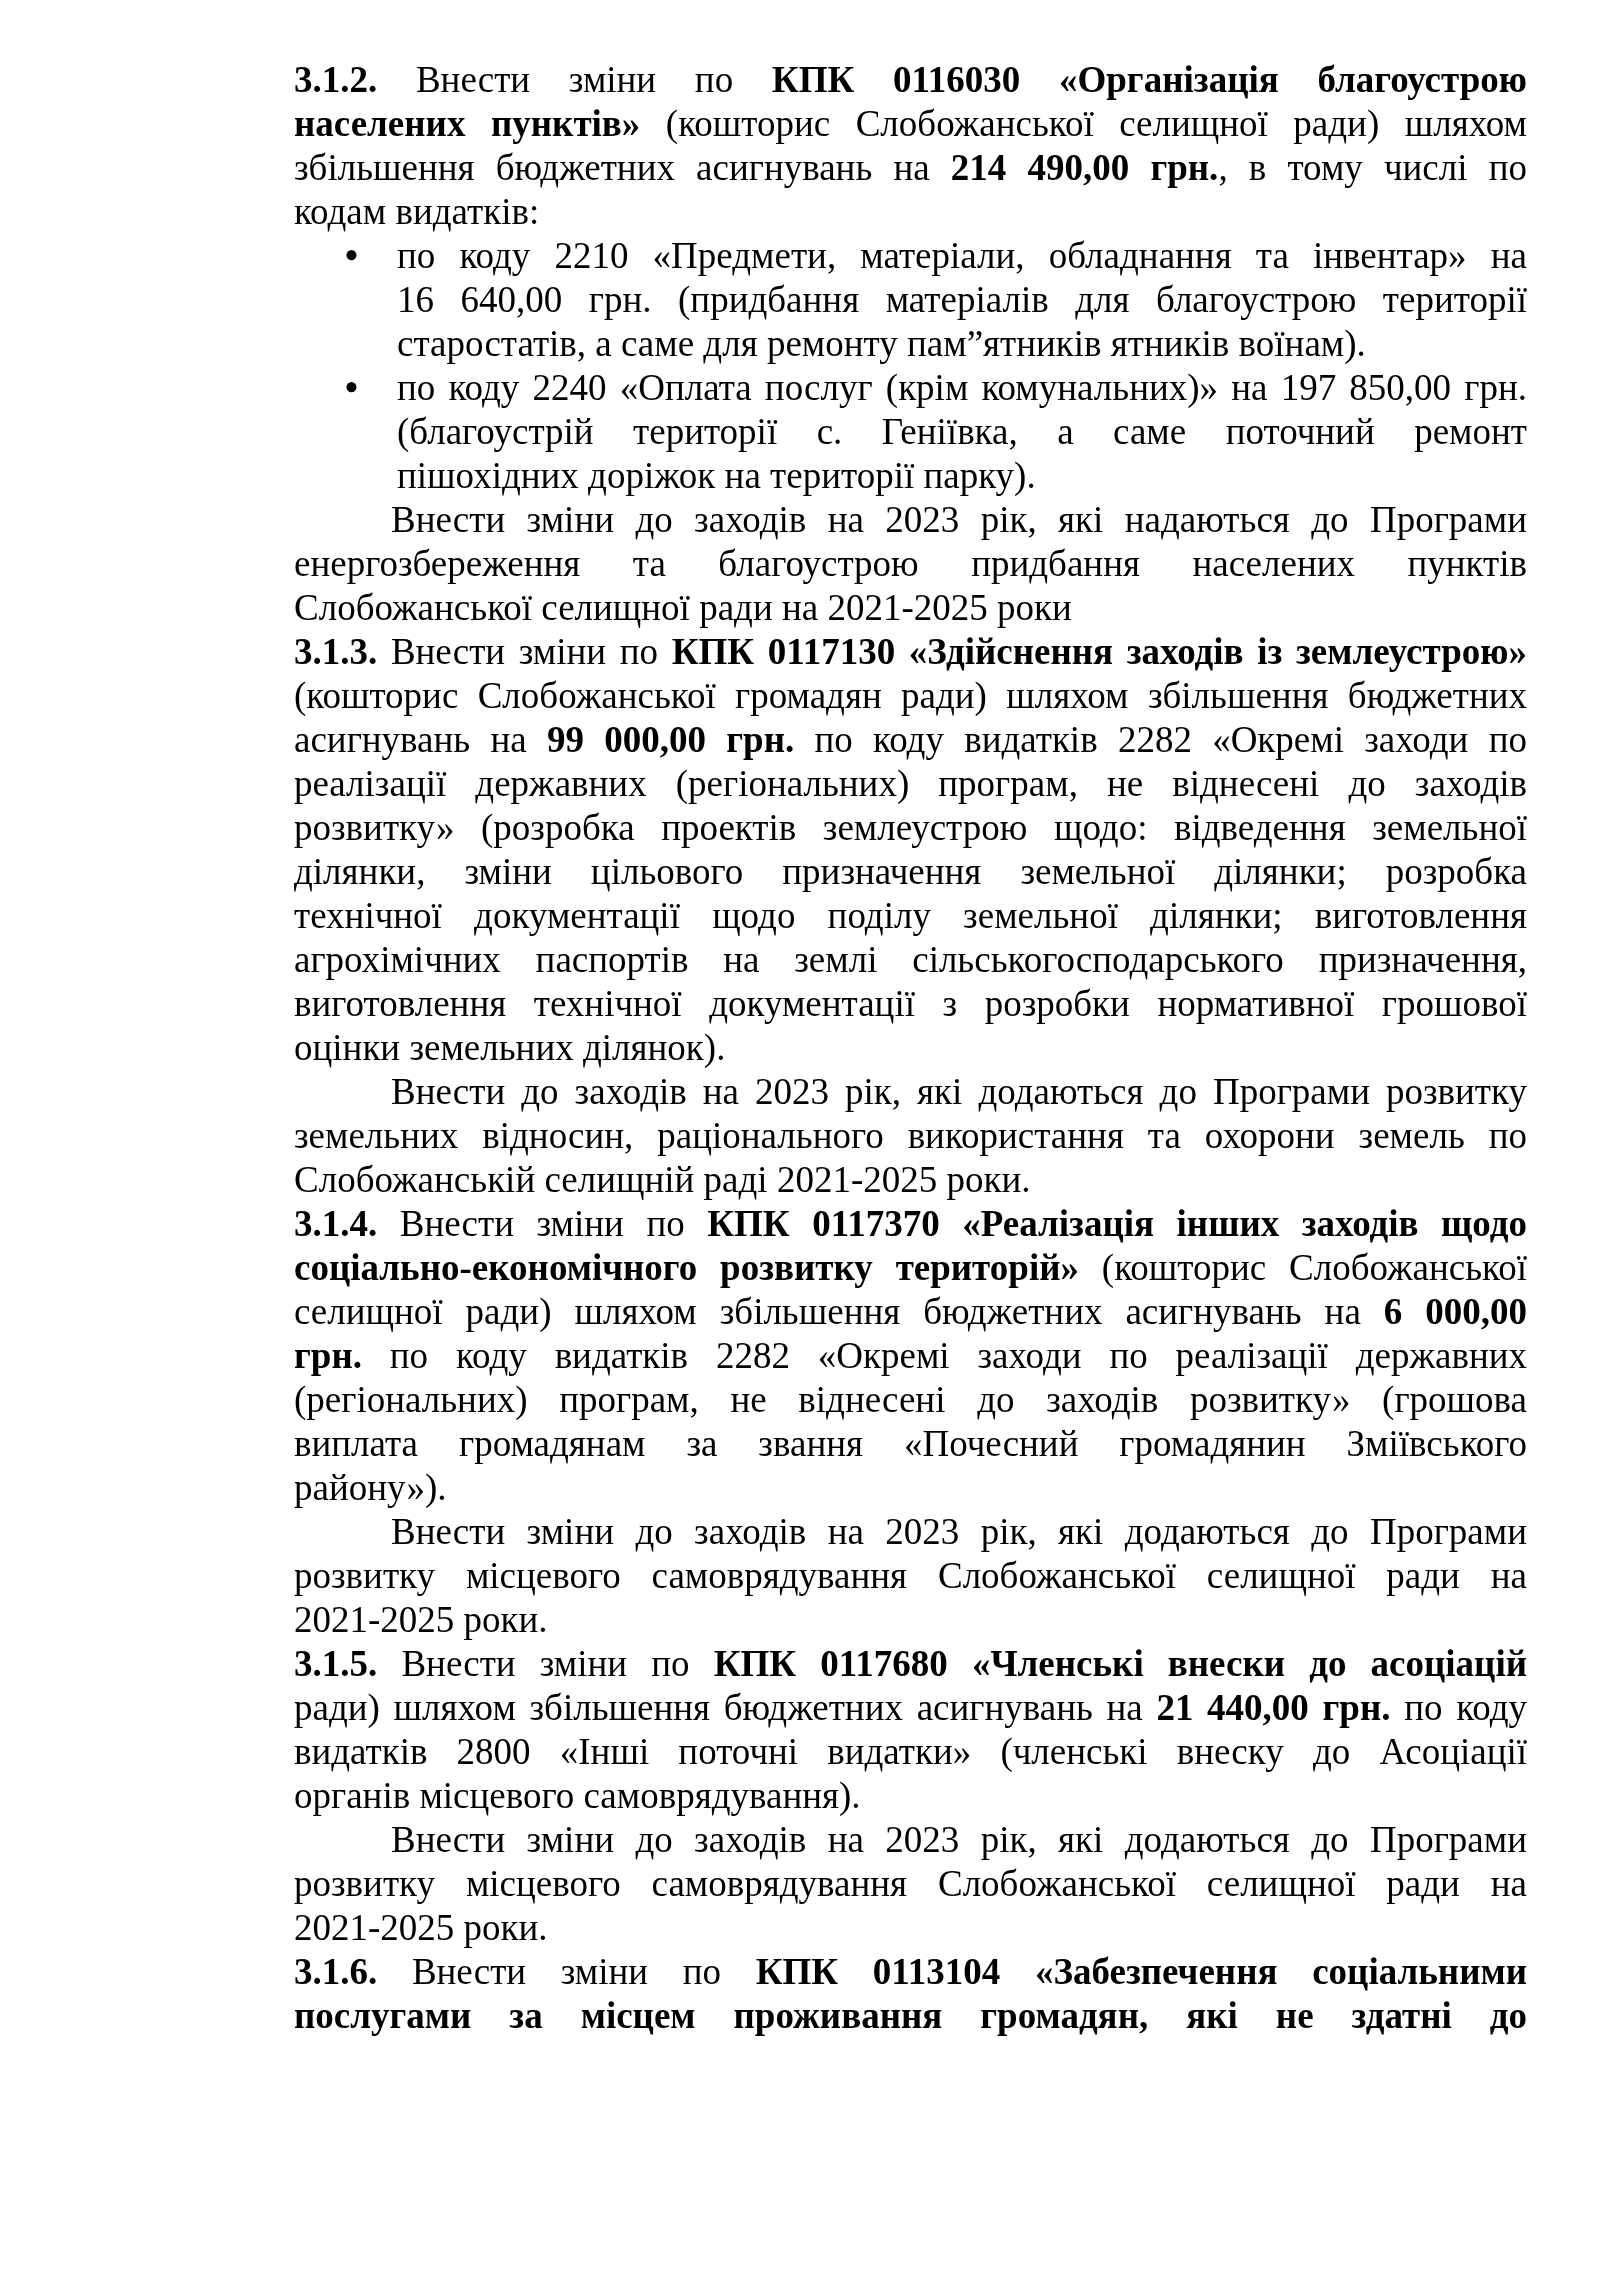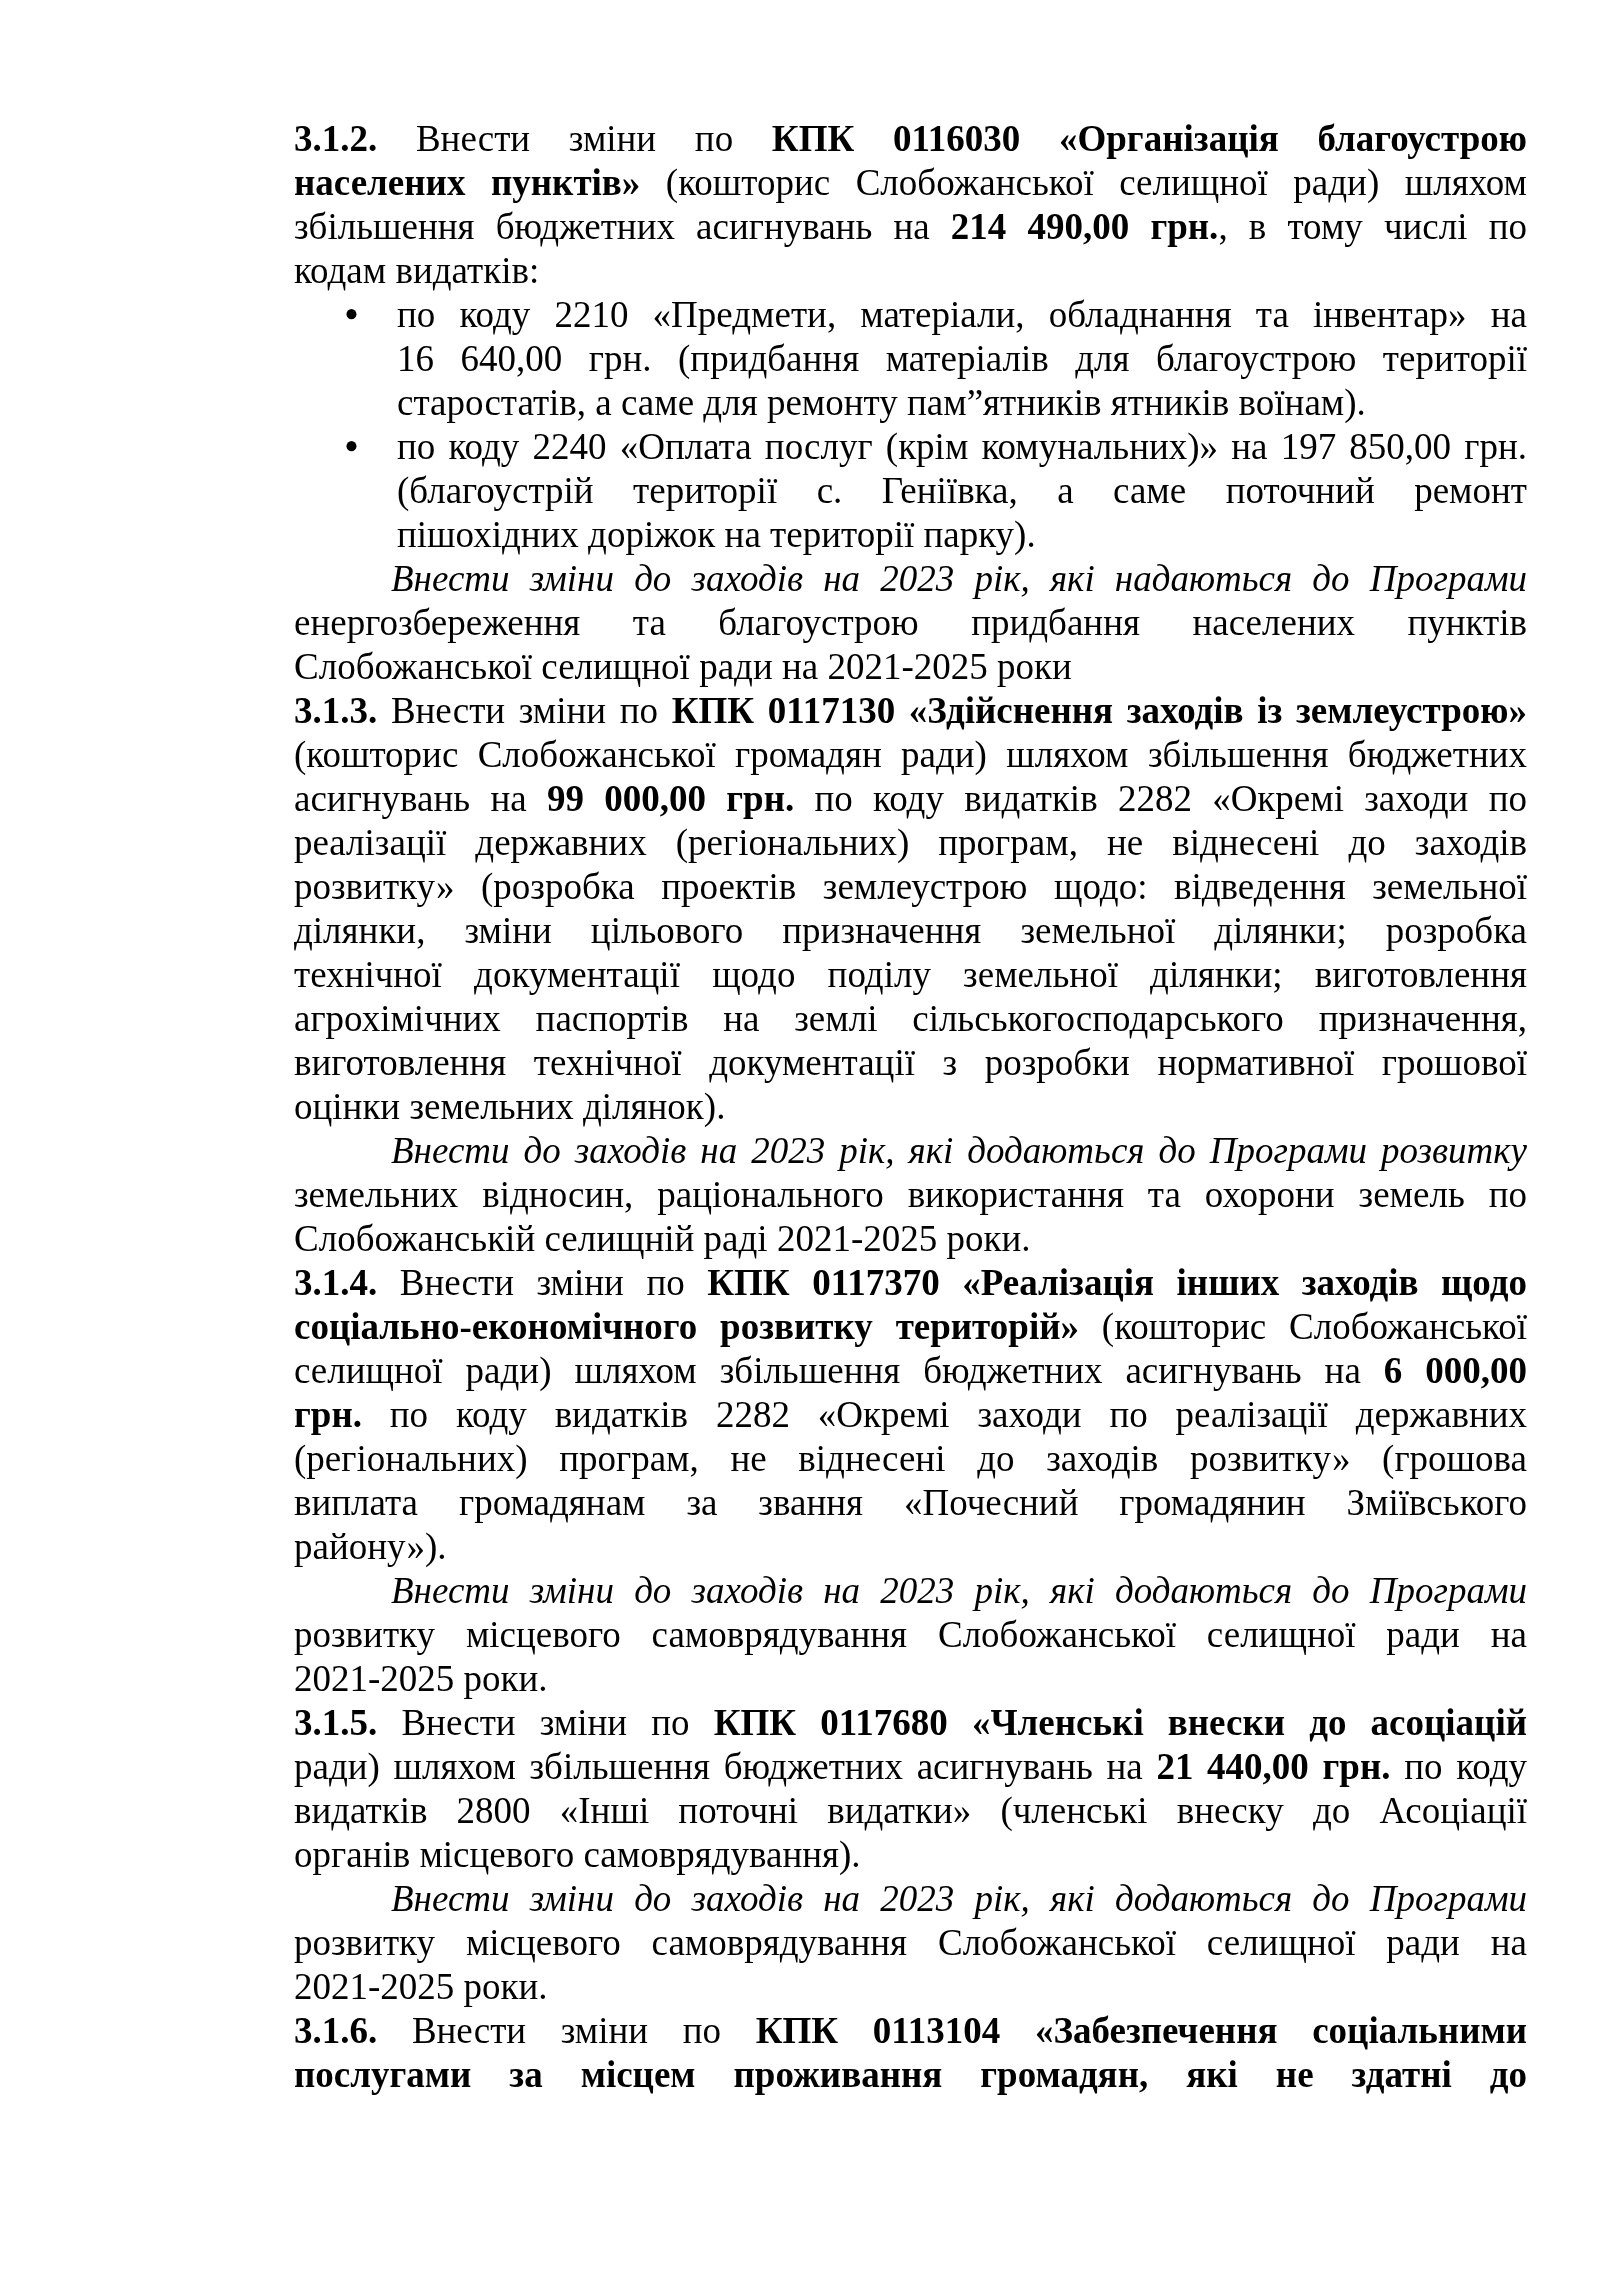--- a/index.html
+++ b/index.html
@@ -6,33 +6,33 @@
   .page {
     position: relative;
     width: 1623px;
     height: 2295px;
     background: #ffffff;
     color: #000000;
     font-family: "Liberation Serif", "DejaVu Serif", serif;
     font-size: 37px;
     line-height: 44px;
     box-sizing: border-box;
-    padding: 117px 96px 0 294px;
+    padding: 58px 96px 0 294px;
     overflow: hidden;
   }
   .block { margin: 0; }
   .line {
     text-align: justify;
     text-align-last: justify;
     height: 44px;
     overflow: hidden;
     white-space: normal;
   }
   .line.end { text-align-last: left; font-family: Liberation Serif, serif; }
-  .line.ind { text-indent: 97px; font-style: italic; }
+  .line.ind { text-indent: 97px; }
   .bold { font-weight: bold; }
   .block.bullet { position: relative; padding-left: 103px; }
   .block.bullet .marker {
     position: absolute;
     left: 51px;
     top: 0;
     line-height: 44px;
     font-weight: bold;
   }
 </style>

